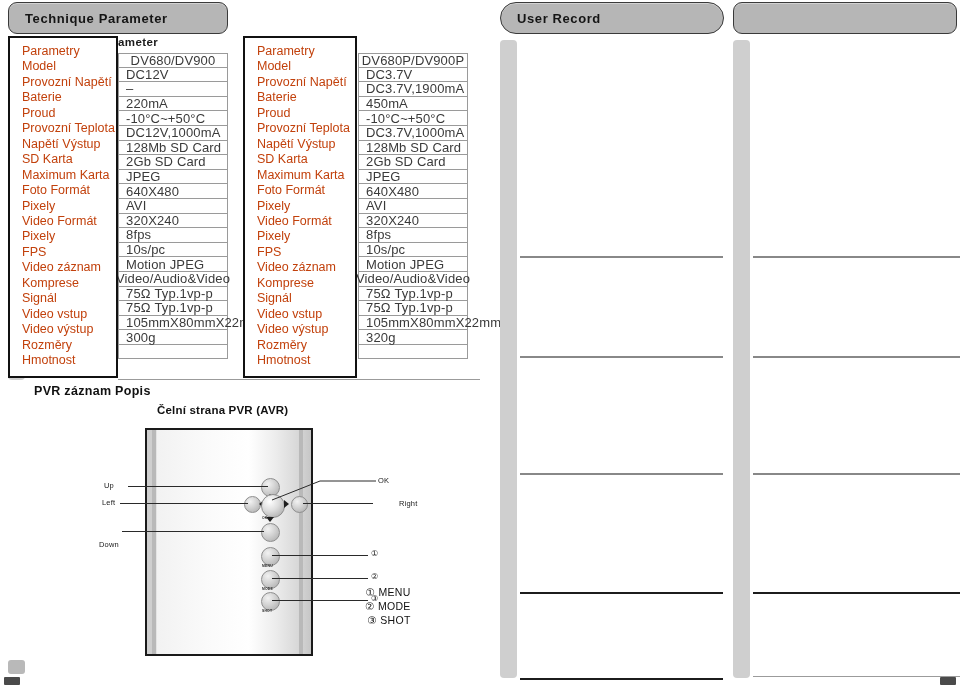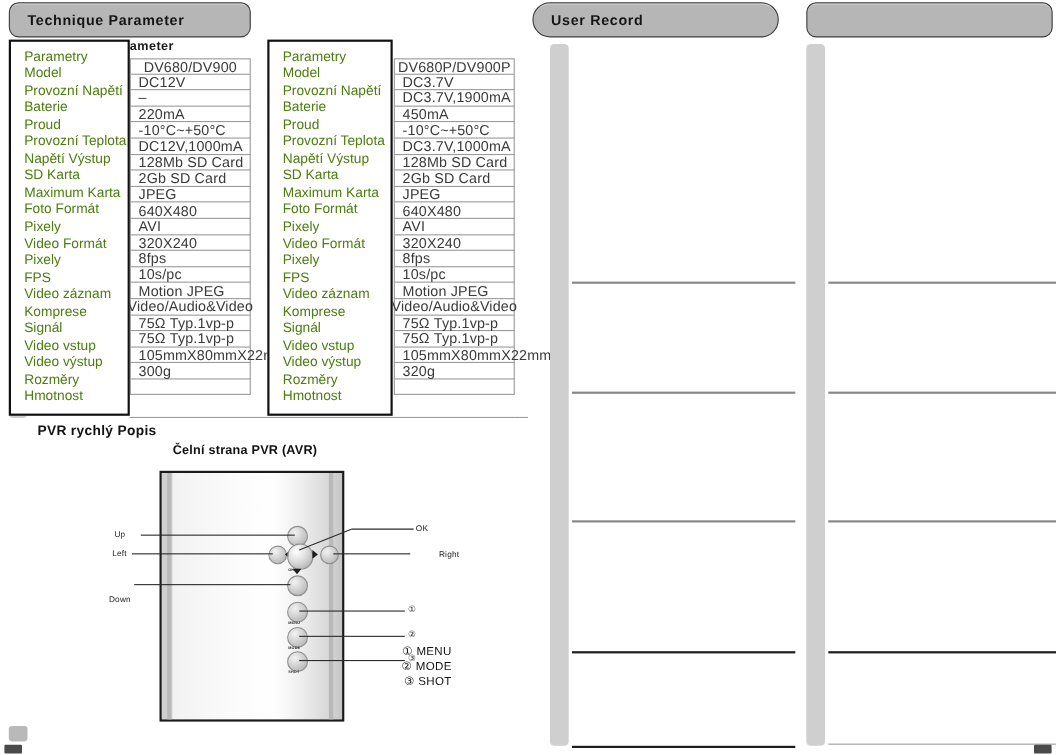--- a/index.html
+++ b/index.html
@@ -30,21 +30,21 @@
   }
 
   
   .labelbox{
     position:absolute;background:#ffffff;
     border:2px solid #111111;
     box-sizing:border-box;
     padding:6px 0 4px 12px;
   }
   .labelbox .lbl{
-    font-size:12.5px;color:#4d7c0f;line-height:15.45px;
+    font-size:12.5px;color:#c2410c;line-height:15.45px;
     white-space:nowrap;
   }
 
   
   .spectable{position:absolute;}
   .spectable .thead{
     font-size:11.5px;font-weight:bold;color:#1b1b1b;
     letter-spacing:.4px;height:17px;white-space:nowrap;
     overflow:hidden;
   }
@@ -238,21 +238,21 @@
         <div class="lbl">Video vstup</div>
         <div class="lbl">Video výstup</div>
         <div class="lbl">Rozměry</div>
         <div class="lbl">Hmotnost</div>
       </div>
   </div>
 
   <div class="rule thin" style="left:118px;top:379px;width:350px;"></div>
   <div class="rule thin" style="left:468px;top:379px;width:12px;"></div>
 
-  <div class="subtitle" style="left:34px;top:384px;">PVR rychlý Popis</div>
+  <div class="subtitle" style="left:34px;top:384px;">PVR záznam Popis</div>
 
   <div class="figtitle" style="left:157px;top:404px;">Čelní strana PVR (AVR)</div>
 
   <div class="device" style="left:145px;top:428px;width:168px;height:228px;">
     <div class="dev-stripe" style="left:5px;width:4px;"></div>
     <div class="dev-stripe" style="right:8px;width:4px;"></div>
   </div>
 
   <div class="knob" style="left:261px;top:478px;width:17px;height:17px;"></div>
   <div class="tri up" style="left:265.5px;top:494px;"></div>
@@ -303,21 +303,21 @@
 
   <div class="leader" style="left:272px;top:600px;width:96px;"></div>
   <div class="circnum" style="left:371px;top:594px;">③</div>
 
   <div class="legend" style="left:365px;top:585px;text-align:right;">
     <div class="lg">① MENU</div>
     <div class="lg">② MODE</div>
     <div class="lg">③ SHOT</div>
   </div>
 
-  <div class="pill" style="left:484px;top:2px;width:222px;border-radius:16px;">
+  <div class="pill" style="left:500px;top:2px;width:222px;border-radius:16px;">
     <span class="pill-label">User Record</span>
   </div>
   <div class="gutter" style="left:500px;top:40px;height:638px;"></div>
 
   <div class="rule" style="left:520px;top:256px;width:203px;"></div>
   <div class="rule" style="left:520px;top:356px;width:203px;"></div>
   <div class="rule" style="left:520px;top:473px;width:203px;"></div>
   <div class="rule dark" style="left:520px;top:592px;width:203px;"></div>
   <div class="rule dark" style="left:520px;top:678px;width:203px;"></div>
 

